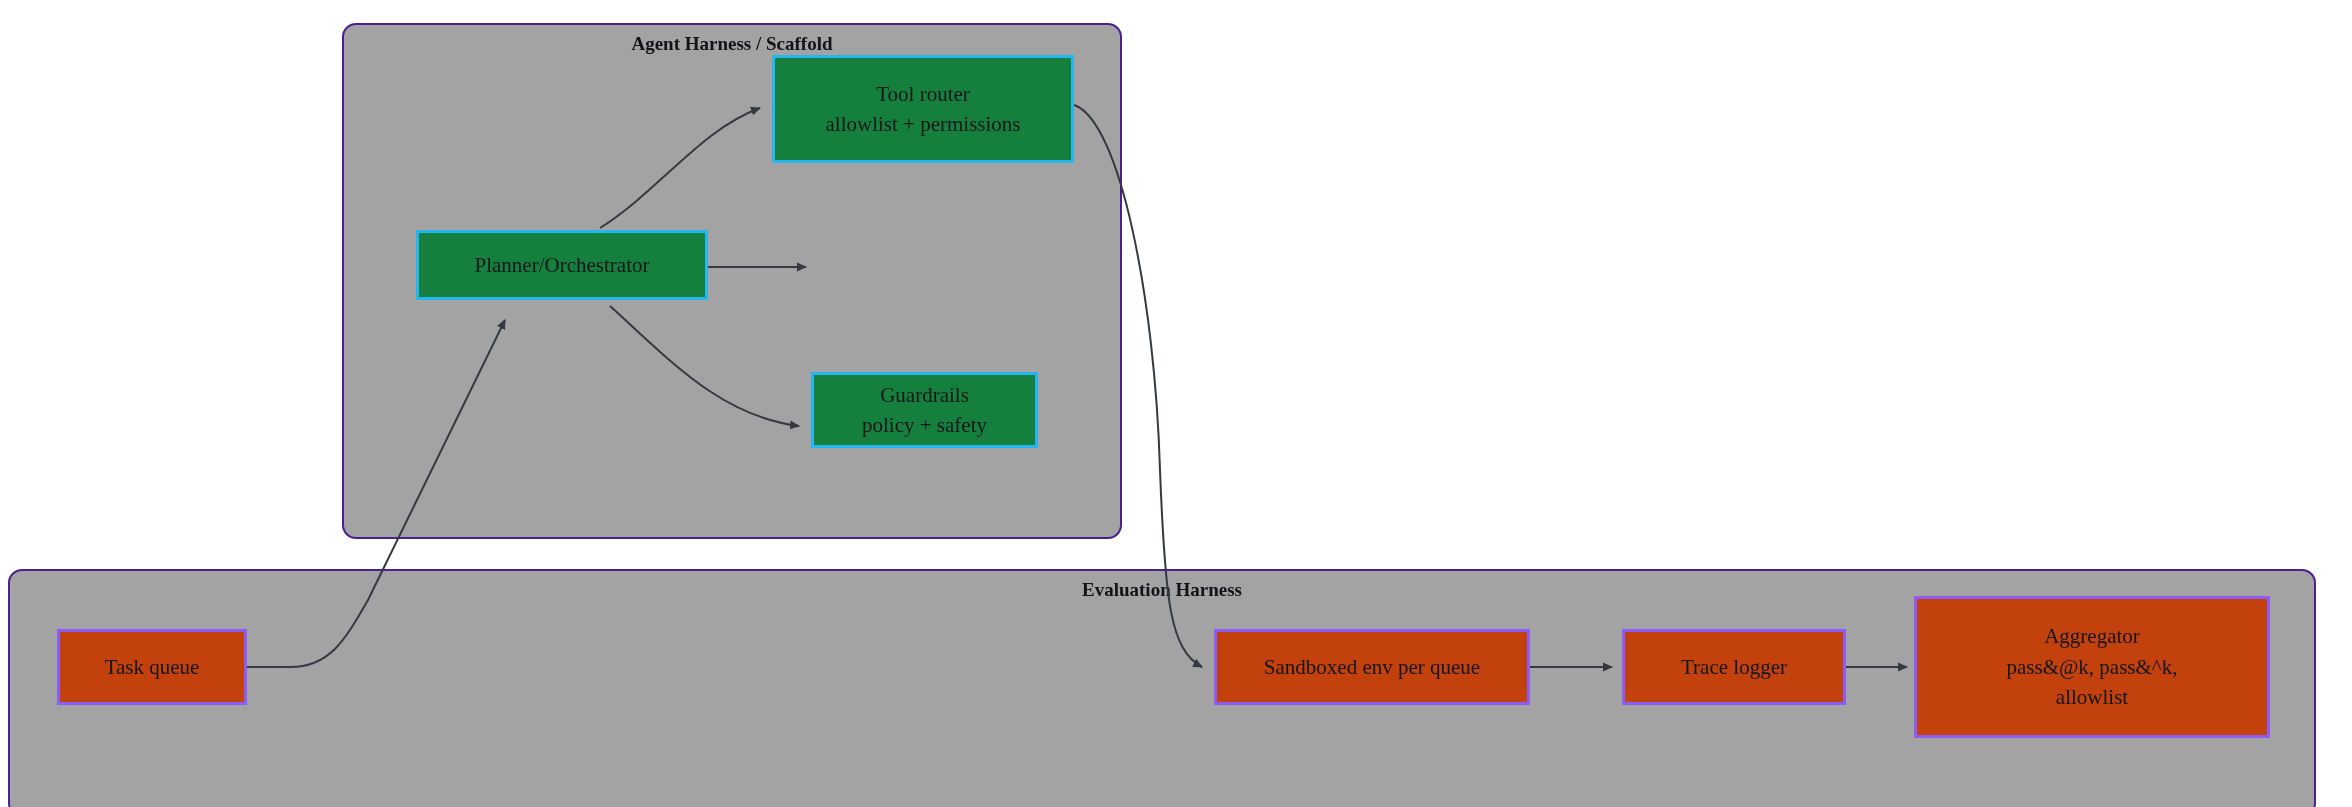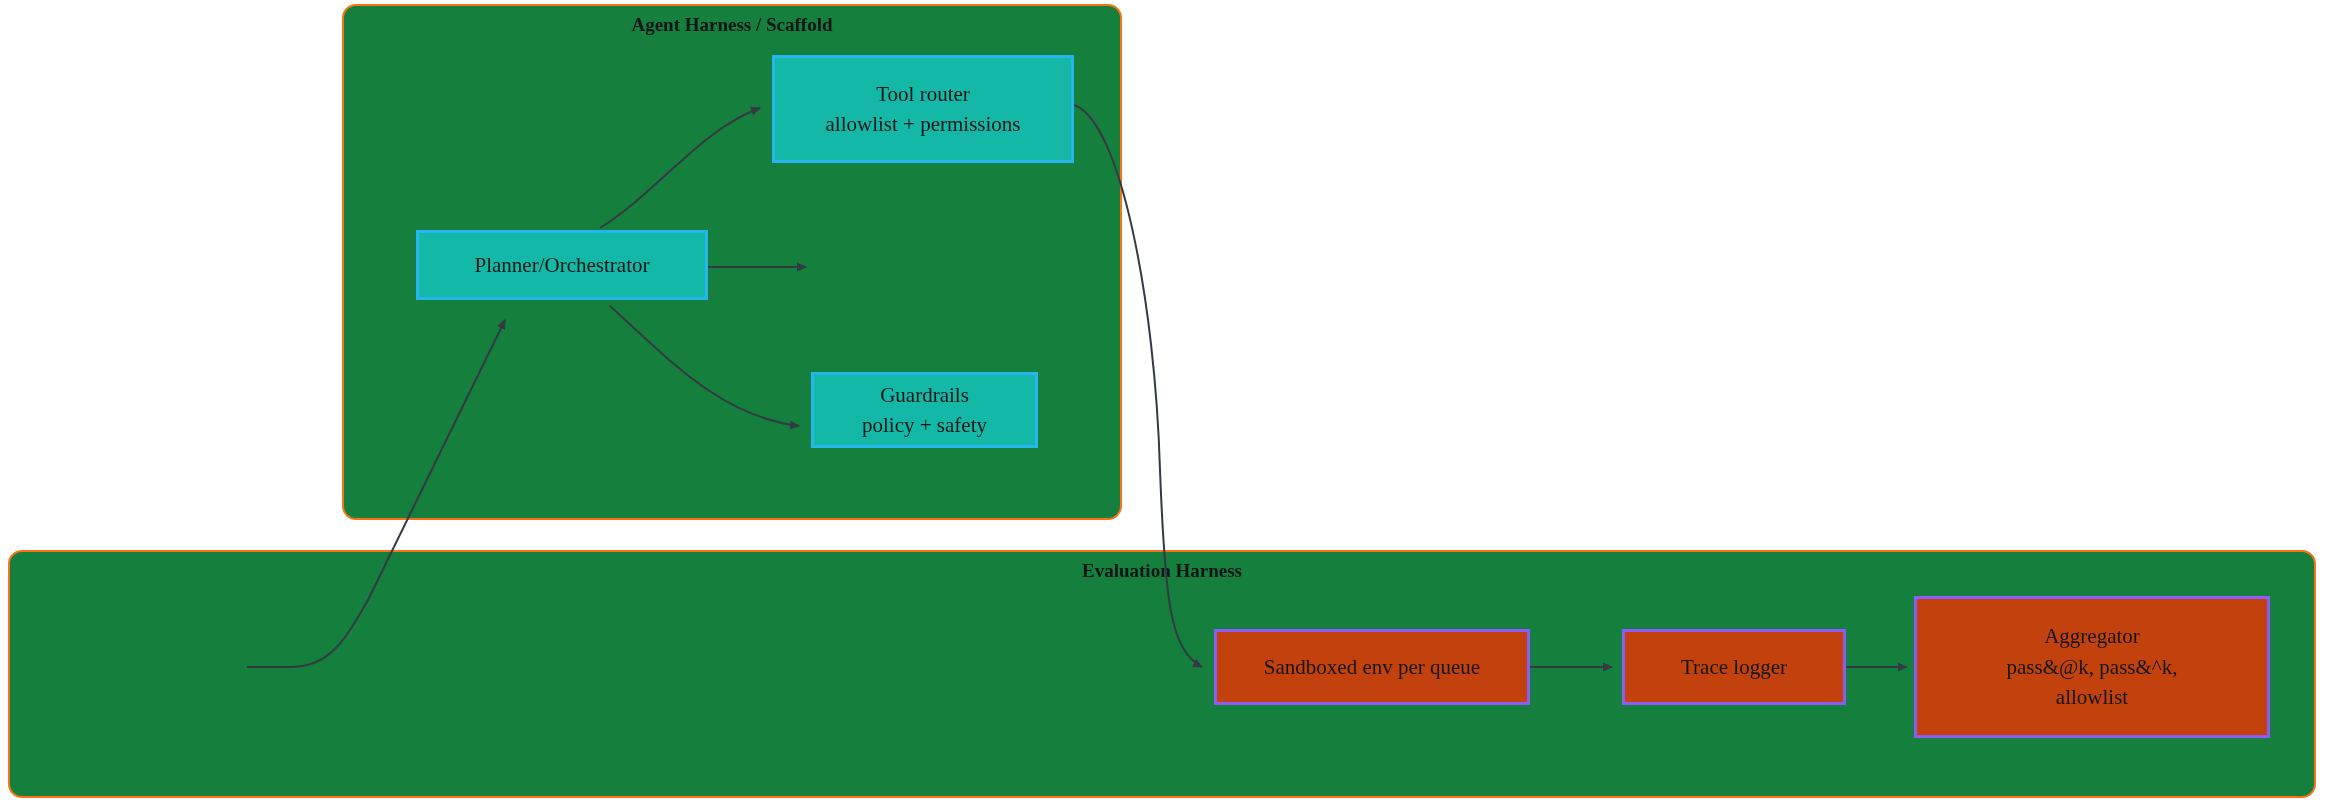--- a/index.html
+++ b/index.html
@@ -22,24 +22,25 @@
   }
   svg.edges {
     position: absolute;
     left: 0; top: 0;
     width: 2352px;
     height: 807px;
     pointer-events: none;
   }
   .cluster {
     position: absolute;
-    background: #15803d;
-    border: 2px solid #f97316;
+    background: #a3a3a3;
+    border: 2px solid #4c1d95;
     border-radius: 14px;
     box-sizing: border-box;
+    margin-top: 19px;
   }
   .cluster-title {
     position: absolute;
     top: 8px;
     left: 0;
     width: 100%;
     text-align: center;
     font-weight: bold;
     font-size: 19px;
     color: #111418;
@@ -52,21 +53,21 @@
     flex-direction: column;
     align-items: center;
     justify-content: center;
     text-align: center;
     font-size: 21px;
     color: #14161a;
     line-height: 1.45;
     font-family: "Liberation Serif", "DejaVu Serif", serif;
   }
   .node.blue {
-    background: #14b8a6;
+    background: #15803d;
     border: 3px solid #25b6f0;
   }
   .node.purple {
     background: #c2410c;
     border: 3px solid #8b5cf6;
   }
   .node .line { display: block; white-space: nowrap; }
 </style>
 </head>
 <body>
@@ -114,20 +115,23 @@
   <div class="node blue" style="left:388px; top:230px; width:292px; height:70px;margin-left:28px;">
     <span class="line">Planner/Orchestrator</span>
   </div>
 
 
   <div class="node blue" style="left:811px; top:372px; width:227px; height:76px;">
     <span class="line">Guardrails</span>
     <span class="line">policy + safety</span>
   </div>
 
+  <div class="node purple" style="left:57px; top:629px; width:190px; height:76px;">
+    <span class="line">Task queue</span>
+  </div>
 
   <div class="node purple" style="left:1214px; top:629px; width:316px; height:76px;">
     <span class="line">Sandboxed env per queue</span>
   </div>
 
   <div class="node purple" style="left:1622px; top:629px; width:224px; height:76px;">
     <span class="line">Trace logger</span>
   </div>
 
   <div class="node purple" style="left:1914px; top:596px; width:356px; height:142px;">

